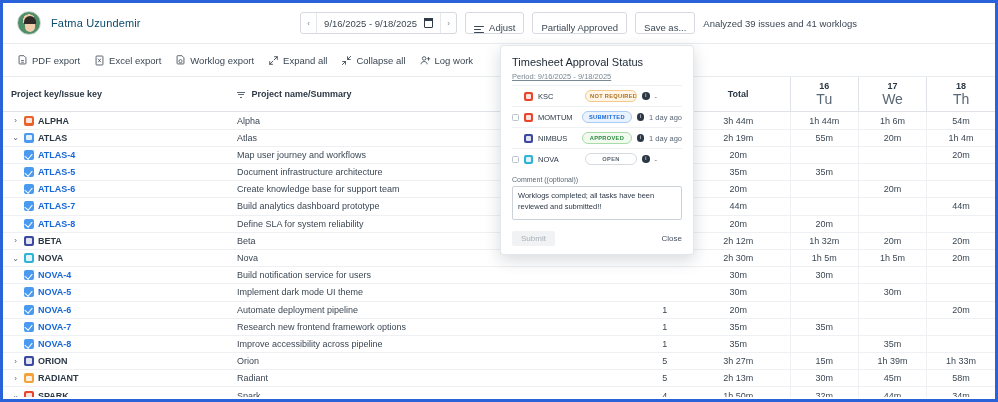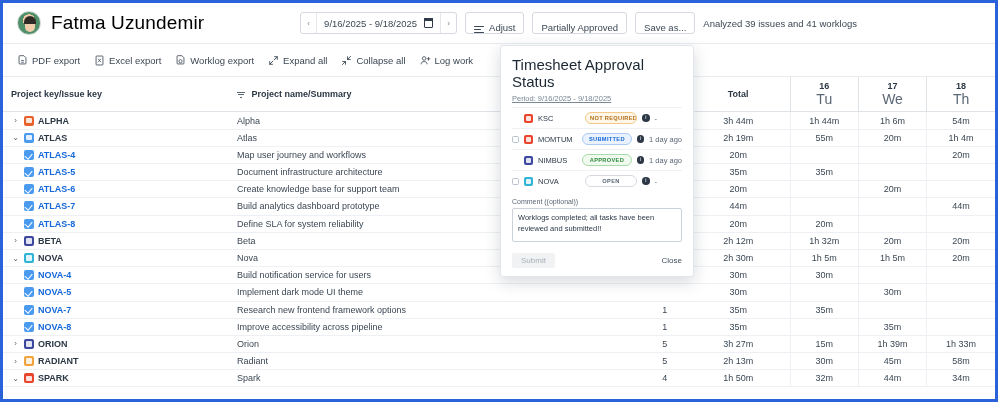--- a/index.html
+++ b/index.html
@@ -35,21 +35,21 @@
   .avatar::after {
     content: ""; position: absolute; left: 6px; top: 4px;
     width: 12px; height: 8px; border-radius: 6px 6px 0 0;
     background: #2f2a26;
   }
   .avatar::before {
     content: ""; position: absolute; left: 7px; top: 11px;
     width: 10px; height: 9px; border-radius: 0 0 5px 5px;
     background: #f2cdab;
   }
-  .user-name { font-size: 19px; color: #000000; letter-spacing: .15px; }
+  .user-name { font-size: 11px; color: #0c4a6e; letter-spacing: .15px; }
 
   .header-right {
     margin-left: auto;
     display: flex; align-items: center; gap: 8px;
   }
   .date-group {
     display: flex; align-items: center;
     border: 1px solid #d6dae0; border-radius: 3px;
     height: 22px; background: #fff;
     font-size: 9.5px; color: #3b4754;
@@ -153,21 +153,21 @@
   .modal {
     position: absolute; left: 497px; top: 42px;
     width: 194px;
     background: #fff;
     border: 1px solid #e3e6ea;
     border-radius: 3px;
     box-shadow: 0 5px 16px rgba(20,30,45,.17);
     padding: 10px 11px 8px;
     z-index: 40;
   }
-  .modal-title { font-size: 15px; color: #1b2733; margin-bottom: 4px; }
+  .modal-title { font-size: 11px; color: #1b2733; margin-bottom: 4px; }
   .modal-period { font-size: 7.5px; color: #7a8794; margin-bottom: 4px; text-decoration: underline; }
   .mrow {
     display: flex; align-items: center; gap: 5px;
     height: 21px; border-top: 1px solid #eef0f3;
     font-size: 7.5px; color: #44505e;
   }
   .mcb {
     width: 7px; height: 7px; border: 1px solid #b9c1ca; border-radius: 1.5px;
     background: #fff; flex: none; cursor: pointer;
   }
@@ -507,20 +507,35 @@
                 <span class="issue-icon"></span>
                 <span class="issue-link">NOVA-5</span>
               </span>
             </td>
             <td class="sum-cell">Implement dark mode UI theme</td>
             <td></td>
             <td>30m</td>
             <td class="col-day"></td>
             <td class="col-day">30m</td>
             <td class="col-day"></td>
+          </tr>
+          <tr>
+            <td class="key-cell indent">
+              <span class="key-wrap">
+                <span class="twisty"></span>
+                <span class="issue-icon"></span>
+                <span class="issue-link">NOVA-6</span>
+              </span>
+            </td>
+            <td class="sum-cell">Automate deployment pipeline</td>
+            <td>1</td>
+            <td>20m</td>
+            <td class="col-day"></td>
+            <td class="col-day"></td>
+            <td class="col-day">20m</td>
           </tr>
           <tr>
             <td class="key-cell indent">
               <span class="key-wrap">
                 <span class="twisty"></span>
                 <span class="issue-icon"></span>
                 <span class="issue-link">NOVA-7</span>
               </span>
             </td>
             <td class="sum-cell">Research new frontend framework options</td>

